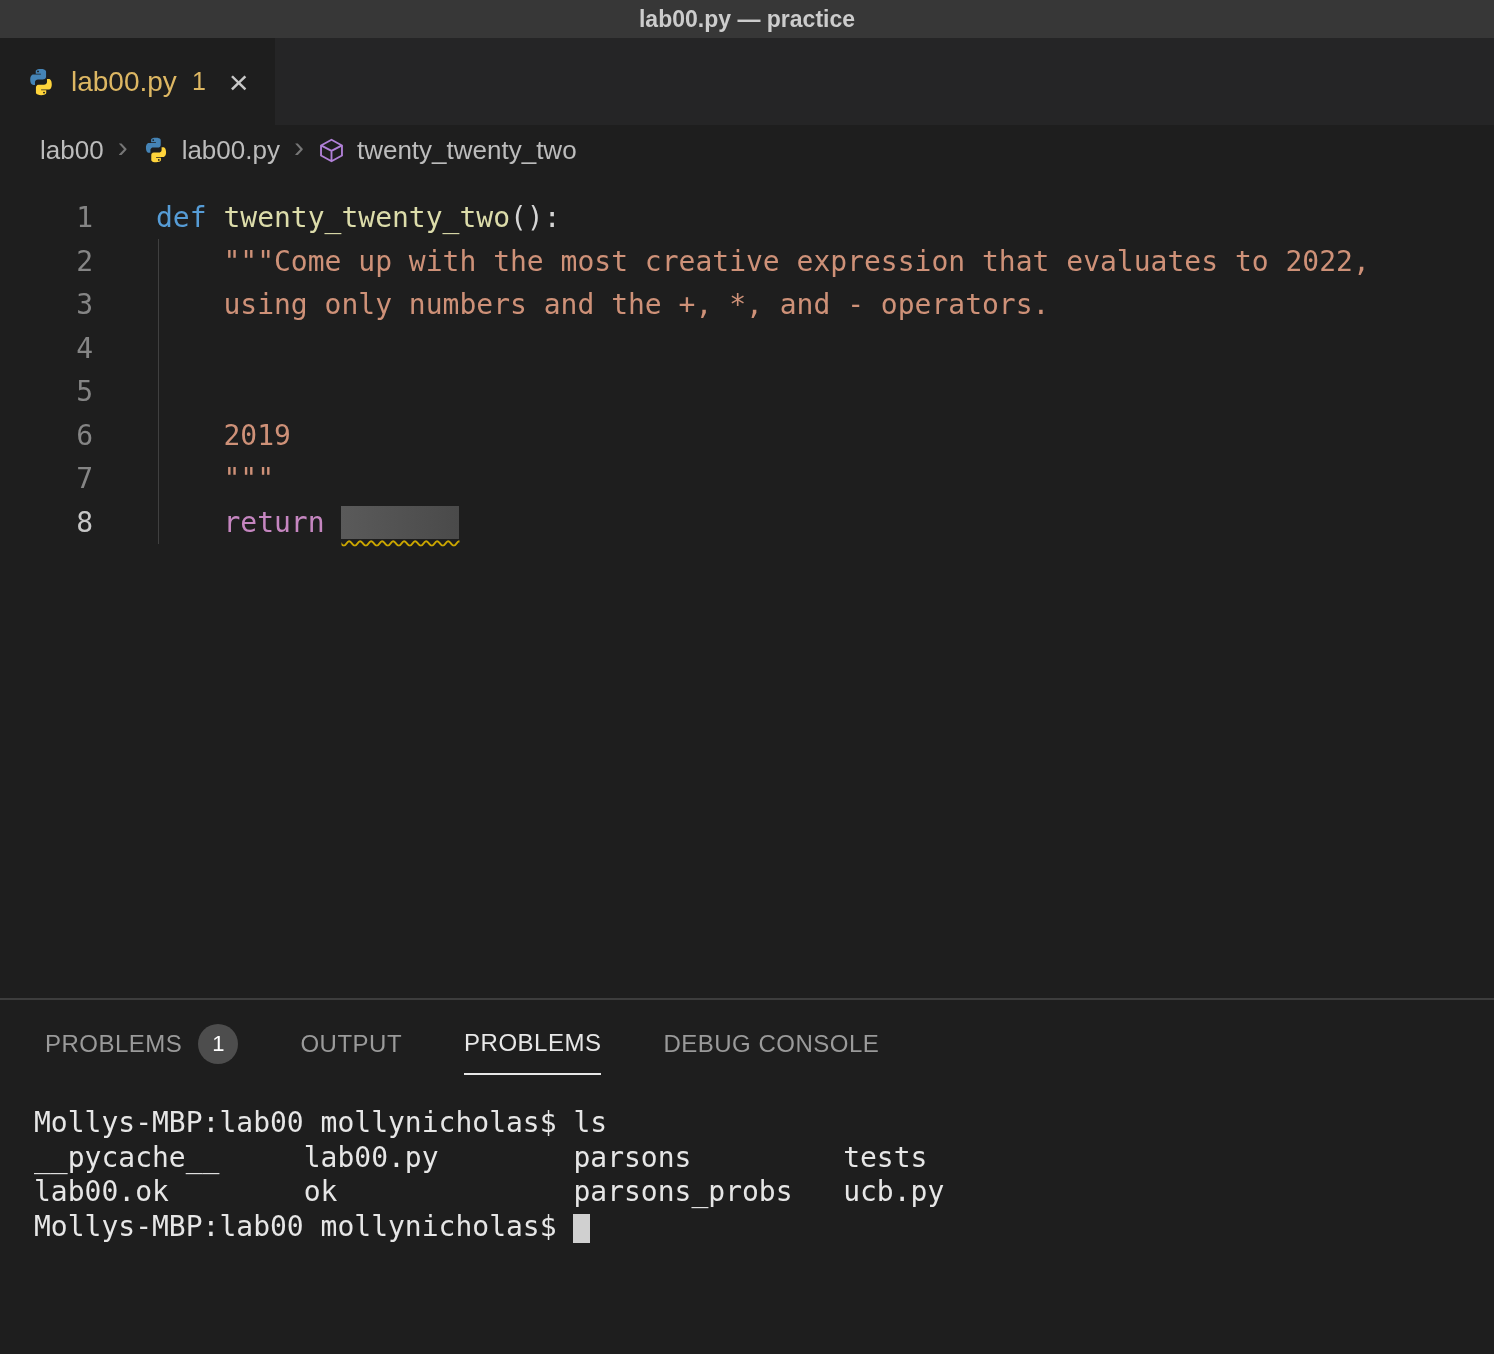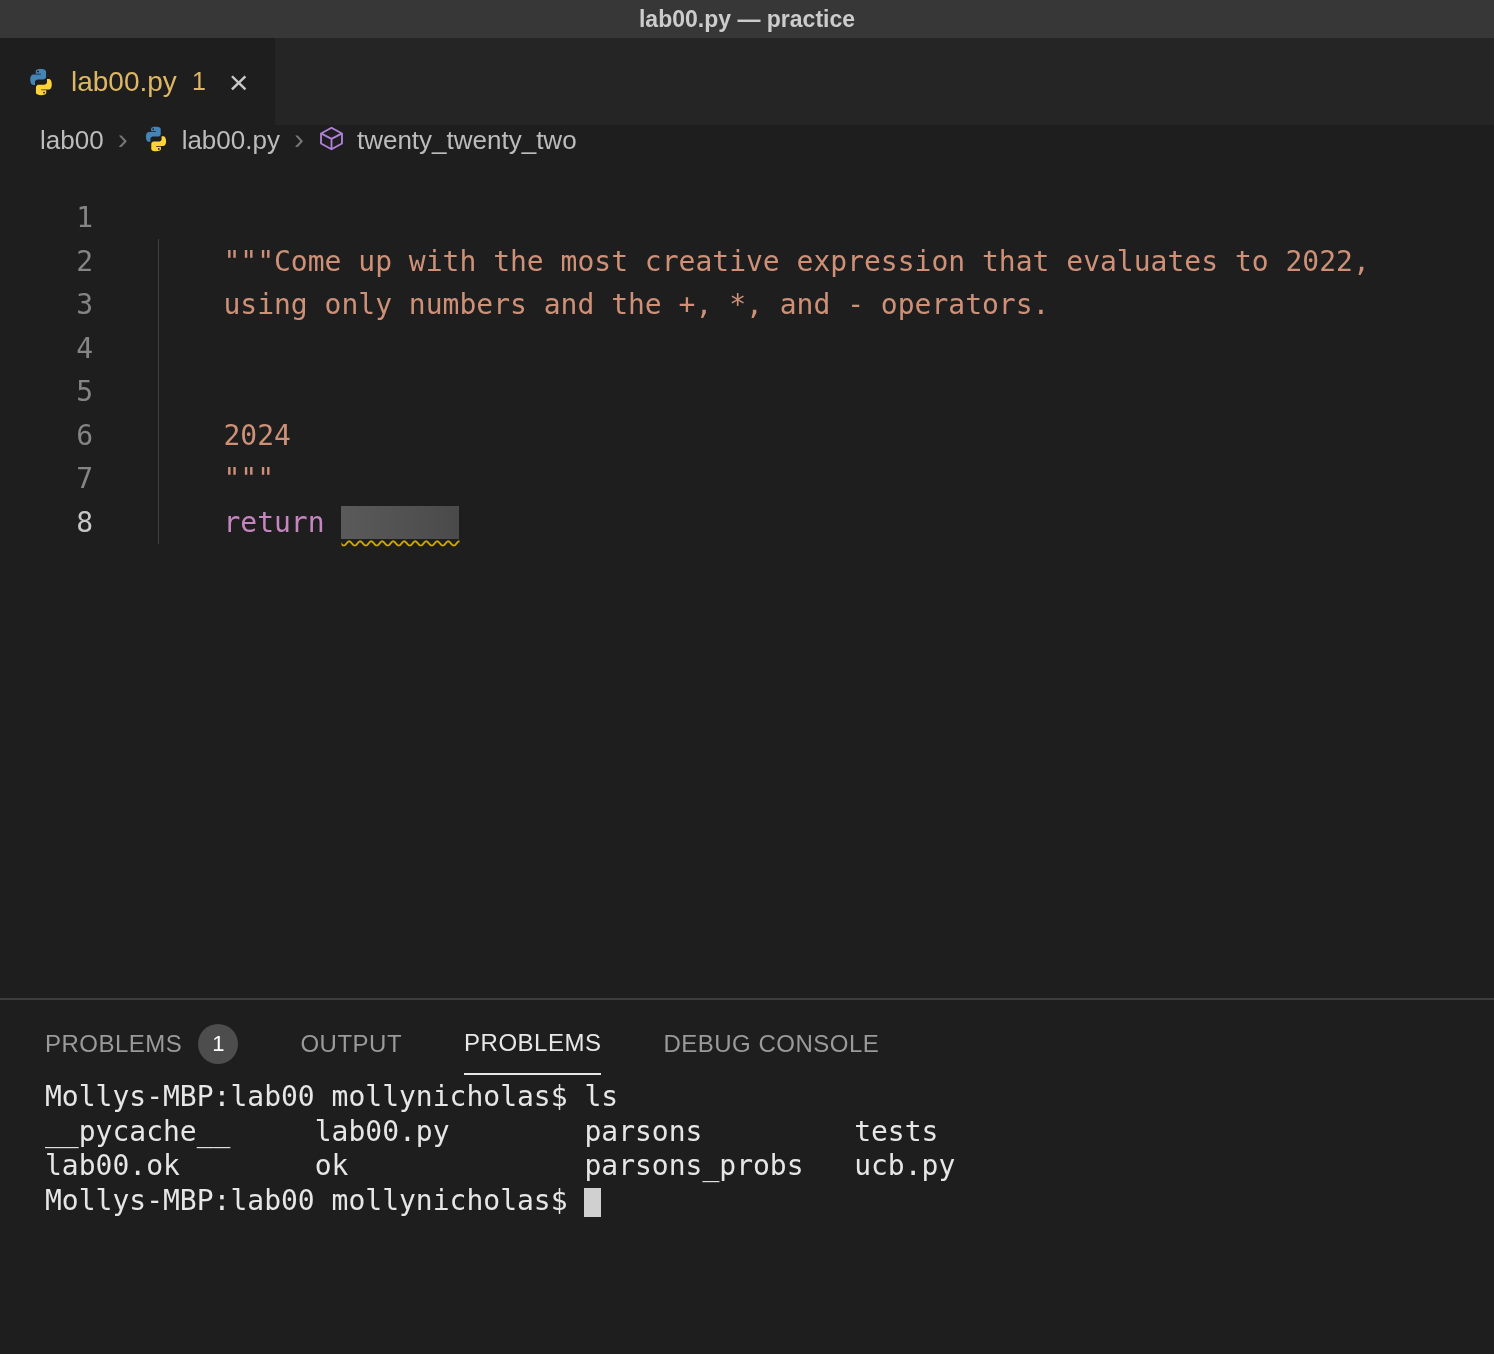--- a/index.html
+++ b/index.html
@@ -8,21 +8,21 @@
 
   .titlebar{height:38px;background:#373737;display:flex;align-items:center;justify-content:center;
     color:#cccccc;font-size:23px;font-weight:700}
 
   .tabbar{height:87px;background:#252526;display:flex}
   .tab{height:100%;background:#1e1e1e;display:flex;align-items:center;padding:0 26px;gap:15px}
   .tab-label{color:var(--tabgold,#ddb763);font-size:28px}
   .tab-badge{color:var(--tabgold,#ddb763);font-size:25px}
   .tab-close{color:#c8c8c8;font-size:34px;line-height:1;margin-left:8px;cursor:pointer}
 
-  .breadcrumb{height:50px;background:#1e1e1e;display:flex;align-items:flex-start;padding-left:40px;gap:12px;
+  .breadcrumb{height:50px;background:#1e1e1e;display:flex;align-items:center;padding-left:40px;gap:12px;
     color:#bcbcbc;font-size:26px}
   .breadcrumb .sep{color:#767676;font-size:30px;margin:0 2px;transform:translateY(-3px)}
   .icon{display:inline-flex;align-items:center}
 
   .editor{position:relative;height:823px;background:#1e1e1e;padding-top:21px;
     font-family:"DejaVu Sans Mono","Liberation Mono",monospace;font-size:28px}
   .indent-guide{position:absolute;left:158px;top:64px;width:1px;height:305px;background:#404040}
   .code-line{display:flex;height:43.5px;line-height:43.5px}
   .line-num{width:120px;padding-right:27px;text-align:right;color:#858585;flex:none}
   .line-num.active{color:#c6c6c6}
@@ -37,21 +37,21 @@
     text-decoration:underline wavy var(--warn,#cca700);
     text-decoration-thickness:2px;text-underline-offset:8px;text-decoration-skip-ink:none}
 
   .panel{height:428px;border-top:2px solid #3d3d3d;background:#1e1e1e}
   .panel-tabs{display:flex;align-items:center;padding:24px 0 0 45px;color:#9a9a9a;font-size:24px;letter-spacing:.5px}
   .panel-tab{margin-right:62px;padding-bottom:16px;display:flex;align-items:center;gap:16px;cursor:pointer}
   .panel-tab.active{color:#e7e7e7;border-bottom:2px solid #e7e7e7}
   .panel-badge{width:40px;height:40px;border-radius:50%;background:#4d4d4d;color:#ffffff;font-size:22px;
     display:flex;align-items:center;justify-content:center;letter-spacing:0}
 
-  .terminal{padding-left:45px;
+  .terminal{margin-top:26px;padding-left:34px;
     font-family:"DejaVu Sans Mono","Liberation Mono",monospace;font-size:28px;color:#e6e6e6}
   .term-line{white-space:pre;line-height:34.5px;height:34.5px}
   .term-cursor{display:inline-block;width:17px;height:29px;background:#d0d0d0;vertical-align:text-bottom}
 </style>
 </head>
 <body>
 
 <div class="titlebar">
   <span>lab00.py — practice</span>
 </div>
@@ -87,39 +87,40 @@
     </svg>
   </span>
   <span class="crumb">twenty_twenty_two</span>
 </div>
 
 <div class="editor">
   <div class="indent-guide"></div>
   <div>
       <div class="code-line">
         <span class="line-num">1</span>
+        <span class="line-content"><span class="tok-kw">def</span><span class="tok-plain"> </span><span class="tok-fn">twenty_twenty_two</span><span class="tok-plain">():</span></span>
       </div>
       <div class="code-line">
         <span class="line-num">2</span>
         <span class="line-content"><span class="tok-str">    """Come up with the most creative expression that evaluates to 2022,</span></span>
       </div>
       <div class="code-line">
         <span class="line-num">3</span>
         <span class="line-content"><span class="tok-str">    using only numbers and the +, *, and - operators.</span></span>
       </div>
       <div class="code-line">
         <span class="line-num">4</span>
         <span class="line-content"></span>
       </div>
       <div class="code-line">
         <span class="line-num">5</span>
       </div>
       <div class="code-line">
         <span class="line-num">6</span>
-        <span class="line-content"><span class="tok-str">    2024</span></span>
+        <span class="line-content"><span class="tok-str">    2019</span></span>
       </div>
       <div class="code-line">
         <span class="line-num">7</span>
         <span class="line-content"><span class="tok-str">    """</span></span>
       </div>
       <div class="code-line">
         <span class="line-num active">8</span>
         <span class="line-content"><span class="tok-plain">    </span><span class="tok-ctrl">return</span><span class="tok-plain"> </span><span class="tok-sel">&nbsp;&nbsp;&nbsp;&nbsp;&nbsp;&nbsp;&nbsp;</span></span>
       </div>
     </div>

